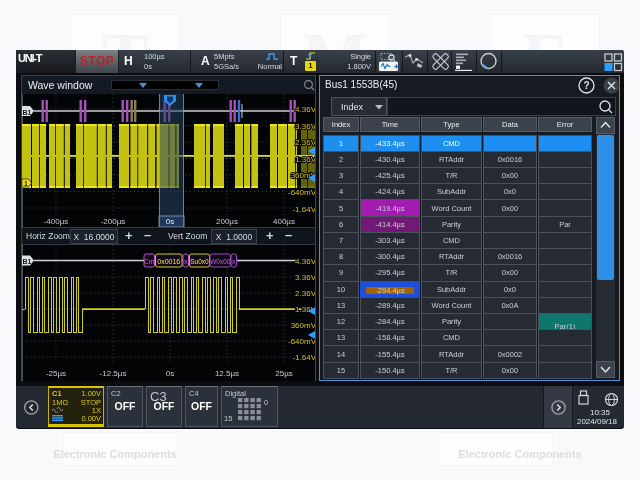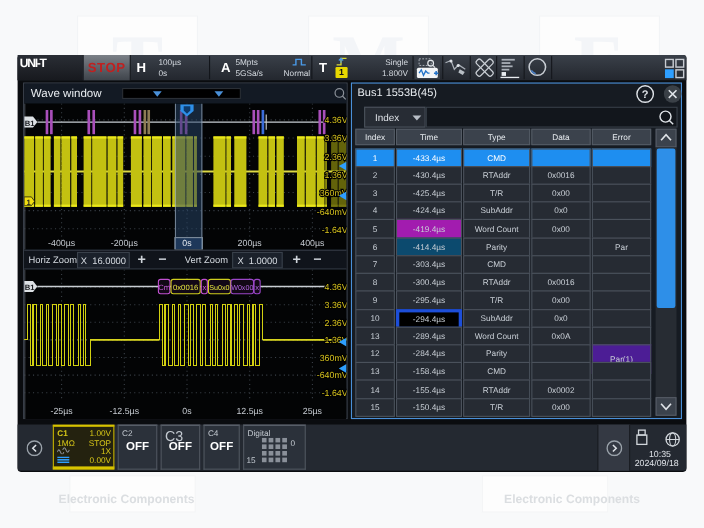--- a/index.html
+++ b/index.html
@@ -384,21 +384,21 @@
     </div>
 <div style="position:absolute;left:0;top:124.42px;height:16.23px;font-size:7.5px">
       <div style="position:absolute;left:4px;top:0;width:36px;height:17.23px;border:1px solid #4a515b;background:#262b33;color:#c9cfd6;display:flex;align-items:center;justify-content:center">5</div>
       <div style="position:absolute;left:41px;top:0;width:60px;height:17.23px;border:1px solid #4a515b;background:#a21caf;color:#c9cfd6;display:flex;align-items:center;justify-content:center">-419.4µs</div>
       <div style="position:absolute;left:102px;top:0;width:61px;height:17.23px;border:1px solid #4a515b;background:#262b33;color:#c9cfd6;display:flex;align-items:center;justify-content:center">Word Count</div>
       <div style="position:absolute;left:164px;top:0;width:54px;height:17.23px;border:1px solid #4a515b;background:#262b33;color:#c9cfd6;display:flex;align-items:center;justify-content:center">0x00</div>
       <div style="position:absolute;left:219px;top:0;width:54px;height:17.23px;border:1px solid #4a515b;background:#262b33;color:#c9cfd6;display:flex;align-items:center;justify-content:center"></div>
     </div>
 <div style="position:absolute;left:0;top:140.65px;height:16.23px;font-size:7.5px">
       <div style="position:absolute;left:4px;top:0;width:36px;height:17.23px;border:1px solid #4a515b;background:#262b33;color:#c9cfd6;display:flex;align-items:center;justify-content:center">6</div>
-      <div style="position:absolute;left:41px;top:0;width:60px;height:17.23px;border:1px solid #4a515b;background:#0c4a6e;color:#c9cfd6;display:flex;align-items:center;justify-content:center">-414.4µs</div>
+      <div style="position:absolute;left:41px;top:0;width:60px;height:17.23px;border:1px solid #4a515b;background:#701a75;color:#c9cfd6;display:flex;align-items:center;justify-content:center">-414.4µs</div>
       <div style="position:absolute;left:102px;top:0;width:61px;height:17.23px;border:1px solid #4a515b;background:#262b33;color:#c9cfd6;display:flex;align-items:center;justify-content:center">Parity</div>
       <div style="position:absolute;left:164px;top:0;width:54px;height:17.23px;border:1px solid #4a515b;background:#262b33;color:#c9cfd6;display:flex;align-items:center;justify-content:center"></div>
       <div style="position:absolute;left:219px;top:0;width:54px;height:17.23px;border:1px solid #4a515b;background:#262b33;color:#c9cfd6;display:flex;align-items:center;justify-content:center">Par</div>
     </div>
 <div style="position:absolute;left:0;top:156.88px;height:16.23px;font-size:7.5px">
       <div style="position:absolute;left:4px;top:0;width:36px;height:17.23px;border:1px solid #4a515b;background:#262b33;color:#c9cfd6;display:flex;align-items:center;justify-content:center">7</div>
       <div style="position:absolute;left:41px;top:0;width:60px;height:17.23px;border:1px solid #4a515b;background:#262b33;color:#c9cfd6;display:flex;align-items:center;justify-content:center">-303.4µs</div>
       <div style="position:absolute;left:102px;top:0;width:61px;height:17.23px;border:1px solid #4a515b;background:#262b33;color:#c9cfd6;display:flex;align-items:center;justify-content:center">CMD</div>
       <div style="position:absolute;left:164px;top:0;width:54px;height:17.23px;border:1px solid #4a515b;background:#262b33;color:#c9cfd6;display:flex;align-items:center;justify-content:center"></div>
       <div style="position:absolute;left:219px;top:0;width:54px;height:17.23px;border:1px solid #4a515b;background:#262b33;color:#c9cfd6;display:flex;align-items:center;justify-content:center"></div>
@@ -412,38 +412,38 @@
     </div>
 <div style="position:absolute;left:0;top:189.34px;height:16.23px;font-size:7.5px">
       <div style="position:absolute;left:4px;top:0;width:36px;height:17.23px;border:1px solid #4a515b;background:#262b33;color:#c9cfd6;display:flex;align-items:center;justify-content:center">9</div>
       <div style="position:absolute;left:41px;top:0;width:60px;height:17.23px;border:1px solid #4a515b;background:#262b33;color:#c9cfd6;display:flex;align-items:center;justify-content:center">-295.4µs</div>
       <div style="position:absolute;left:102px;top:0;width:61px;height:17.23px;border:1px solid #4a515b;background:#262b33;color:#c9cfd6;display:flex;align-items:center;justify-content:center">T/R</div>
       <div style="position:absolute;left:164px;top:0;width:54px;height:17.23px;border:1px solid #4a515b;background:#262b33;color:#c9cfd6;display:flex;align-items:center;justify-content:center">0x00</div>
       <div style="position:absolute;left:219px;top:0;width:54px;height:17.23px;border:1px solid #4a515b;background:#262b33;color:#c9cfd6;display:flex;align-items:center;justify-content:center"></div>
     </div>
 <div style="position:absolute;left:0;top:205.57px;height:16.23px;font-size:7.5px">
       <div style="position:absolute;left:4px;top:0;width:36px;height:17.23px;border:1px solid #4a515b;background:#262b33;color:#c9cfd6;display:flex;align-items:center;justify-content:center">10</div>
-      <div style="position:absolute;left:41px;top:0;width:60px;height:19px;border:3px solid #1d4ed8;background:#000000;color:#c9cfd6;display:flex;align-items:center;justify-content:center">-294.4µs</div>
+      <div style="position:absolute;left:41px;top:0;width:60px;height:19px;border:6px solid #1d4ed8;background:#a16207;color:#c9cfd6;display:flex;align-items:center;justify-content:center">-294.4µs</div>
       <div style="position:absolute;left:102px;top:0;width:61px;height:17.23px;border:1px solid #4a515b;background:#262b33;color:#c9cfd6;display:flex;align-items:center;justify-content:center">SubAddr</div>
       <div style="position:absolute;left:164px;top:0;width:54px;height:17.23px;border:1px solid #4a515b;background:#262b33;color:#c9cfd6;display:flex;align-items:center;justify-content:center">0x0</div>
       <div style="position:absolute;left:219px;top:0;width:54px;height:17.23px;border:1px solid #4a515b;background:#262b33;color:#c9cfd6;display:flex;align-items:center;justify-content:center"></div>
     </div>
 <div style="position:absolute;left:0;top:221.80px;height:16.23px;font-size:7.5px">
       <div style="position:absolute;left:4px;top:0;width:36px;height:17.23px;border:1px solid #4a515b;background:#262b33;color:#c9cfd6;display:flex;align-items:center;justify-content:center">13</div>
       <div style="position:absolute;left:41px;top:0;width:60px;height:17.23px;border:1px solid #4a515b;background:#262b33;color:#c9cfd6;display:flex;align-items:center;justify-content:center">-289.4µs</div>
       <div style="position:absolute;left:102px;top:0;width:61px;height:17.23px;border:1px solid #4a515b;background:#262b33;color:#c9cfd6;display:flex;align-items:center;justify-content:center">Word Count</div>
       <div style="position:absolute;left:164px;top:0;width:54px;height:17.23px;border:1px solid #4a515b;background:#262b33;color:#c9cfd6;display:flex;align-items:center;justify-content:center">0x0A</div>
       <div style="position:absolute;left:219px;top:0;width:54px;height:17.23px;border:1px solid #4a515b;background:#262b33;color:#c9cfd6;display:flex;align-items:center;justify-content:center"></div>
     </div>
 <div style="position:absolute;left:0;top:238.03px;height:16.23px;font-size:7.5px">
       <div style="position:absolute;left:4px;top:0;width:36px;height:17.23px;border:1px solid #4a515b;background:#262b33;color:#c9cfd6;display:flex;align-items:center;justify-content:center">12</div>
       <div style="position:absolute;left:41px;top:0;width:60px;height:17.23px;border:1px solid #4a515b;background:#262b33;color:#c9cfd6;display:flex;align-items:center;justify-content:center">-284.4µs</div>
       <div style="position:absolute;left:102px;top:0;width:61px;height:17.23px;border:1px solid #4a515b;background:#262b33;color:#c9cfd6;display:flex;align-items:center;justify-content:center">Parity</div>
       <div style="position:absolute;left:164px;top:0;width:54px;height:17.23px;border:1px solid #4a515b;background:#262b33;color:#c9cfd6;display:flex;align-items:center;justify-content:center"></div>
-      <div style="position:absolute;left:219px;top:0;width:54px;height:27px;border:1px solid #4a515b;background:#4c1d95;color:#c9cfd6;display:flex;align-items:center;justify-content:center">Par(1)</div>
+      <div style="position:absolute;left:219px;top:0;width:54px;height:27px;border:1px solid #4a515b;background:#0f766e;color:#c9cfd6;display:flex;align-items:center;justify-content:center">Par(1)</div>
     </div>
 <div style="position:absolute;left:0;top:254.26px;height:16.23px;font-size:7.5px">
       <div style="position:absolute;left:4px;top:0;width:36px;height:17.23px;border:1px solid #4a515b;background:#262b33;color:#c9cfd6;display:flex;align-items:center;justify-content:center">13</div>
       <div style="position:absolute;left:41px;top:0;width:60px;height:17.23px;border:1px solid #4a515b;background:#262b33;color:#c9cfd6;display:flex;align-items:center;justify-content:center">-158.4µs</div>
       <div style="position:absolute;left:102px;top:0;width:61px;height:17.23px;border:1px solid #4a515b;background:#262b33;color:#c9cfd6;display:flex;align-items:center;justify-content:center">CMD</div>
       <div style="position:absolute;left:164px;top:0;width:54px;height:17.23px;border:1px solid #4a515b;background:#262b33;color:#c9cfd6;display:flex;align-items:center;justify-content:center"></div>
       <div style="position:absolute;left:219px;top:0;width:54px;height:17.23px;border:1px solid #4a515b;background:#262b33;color:#c9cfd6;display:flex;align-items:center;justify-content:center"></div>
     </div>
 <div style="position:absolute;left:0;top:270.49px;height:16.23px;font-size:7.5px">
       <div style="position:absolute;left:4px;top:0;width:36px;height:17.23px;border:1px solid #4a515b;background:#262b33;color:#c9cfd6;display:flex;align-items:center;justify-content:center">14</div>

